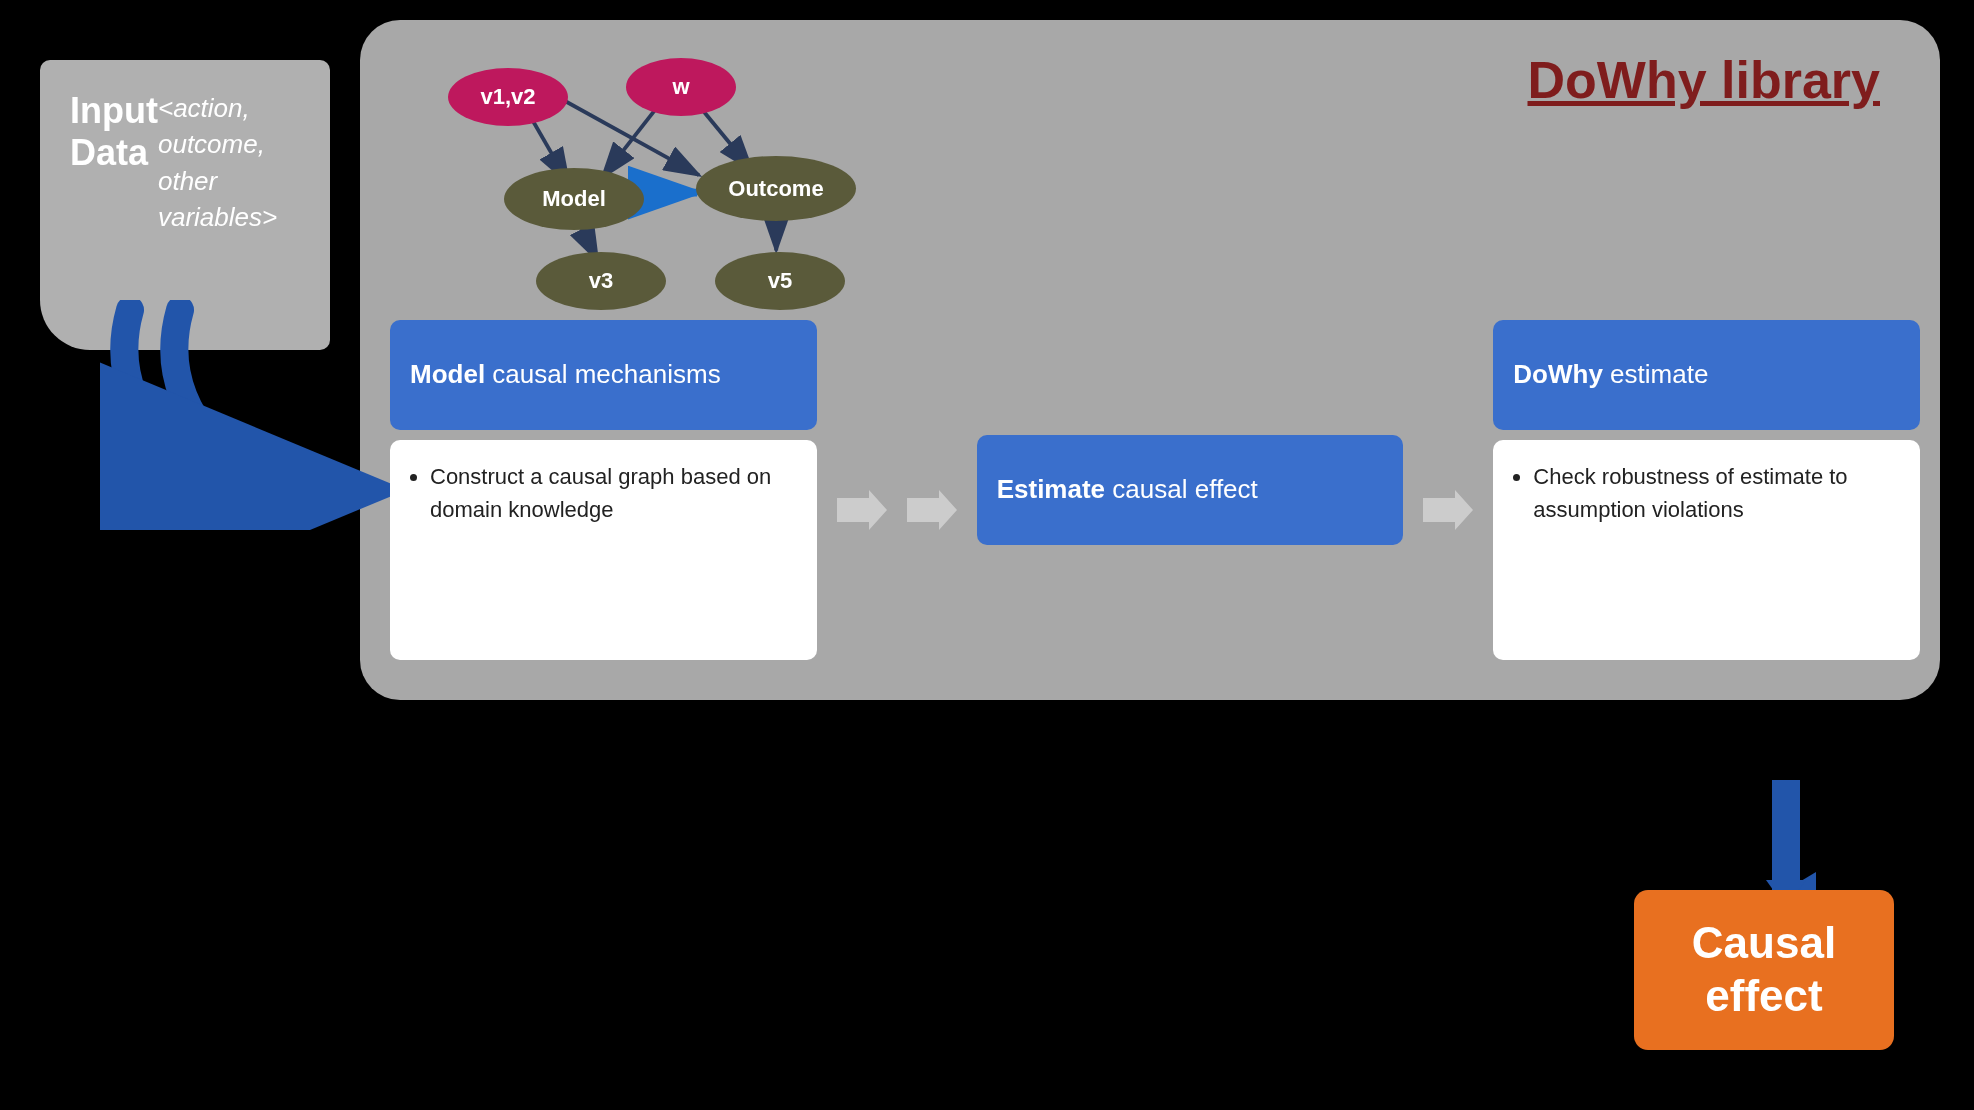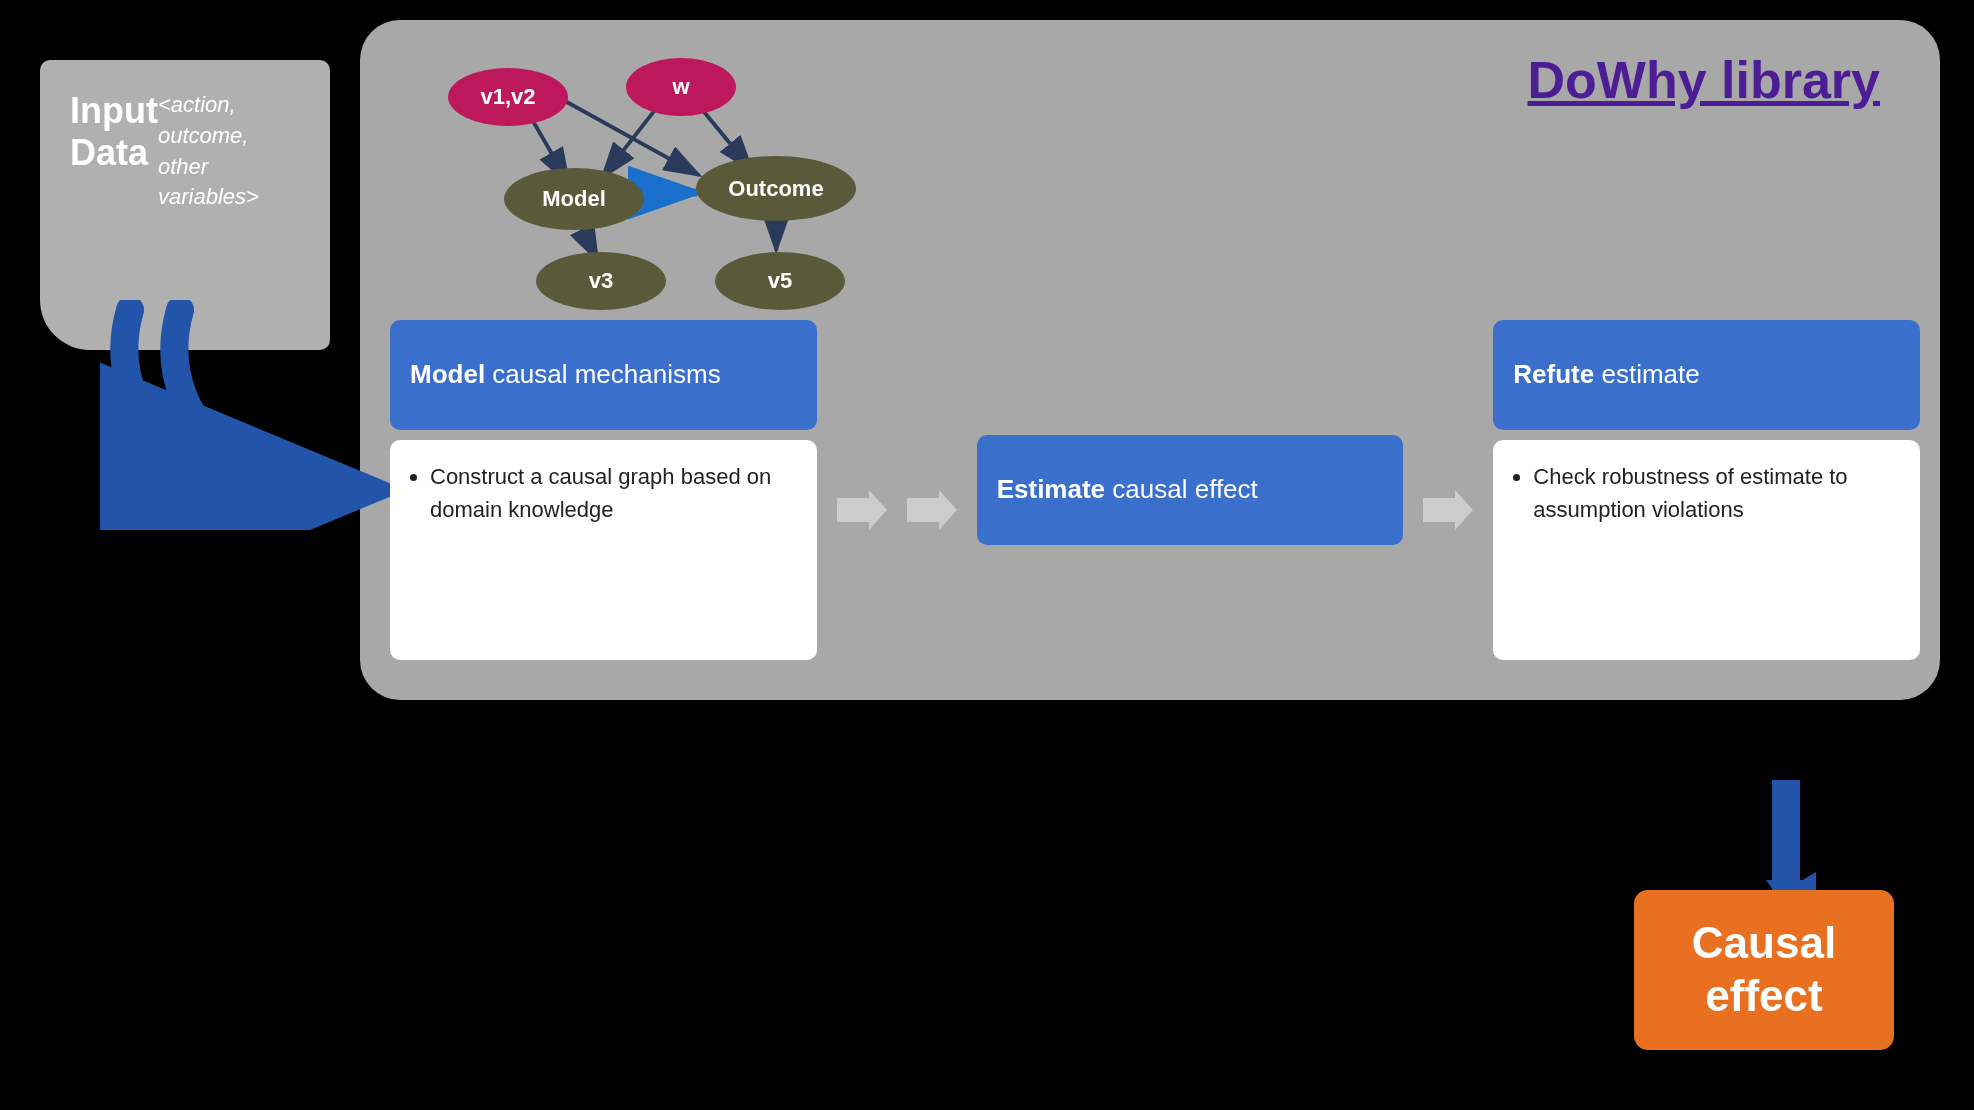--- a/index.html
+++ b/index.html
@@ -23,21 +23,21 @@
       border-radius: 40px;
     }
 
     
     .dowhy-title {
       position: absolute;
       right: 60px;
       top: 30px;
       font-size: 52px;
       font-weight: bold;
-      color: #4c1d95;
+      color: #7f1d1d;
       text-decoration: underline;
     }
 
     
     .input-data-box {
       position: absolute;
       left: 40px;
       top: 60px;
       width: 290px;
       height: 290px;
@@ -48,21 +48,21 @@
       justify-content: center;
       padding: 30px;
     }
     .input-data-title {
       font-size: 36px;
       font-weight: bold;
       color: #fff;
       margin-bottom: 20px;
     }
     .input-data-subtitle {
-      font-size: 22px;
+      font-size: 26px;
       color: #fff;
       font-style: italic;
       line-height: 1.4;
     }
 
     
     .big-arrow {
       position: absolute;
       left: 130px;
       top: 290px;
@@ -265,21 +265,21 @@
     </div>
 
     <div class="step-arrow">
       <svg width="50" height="40" viewBox="0 0 50 40">
         <polygon points="0,8 32,8 32,0 50,20 32,40 32,32 0,32" fill="#cccccc"></polygon>
       </svg>
     </div>
 
     <div class="step-container">
       <div class="step-header">
-        <span><span class="bold">Refute</span><span class="normal"> estimate</span></span>
+        <span><span class="bold">DoWhy</span><span class="normal"> estimate</span></span>
       </div>
       <div class="step-body">
         <ul>
             <li>Check robustness of estimate to assumption violations</li>
           </ul>
       </div>
     </div>
 
   </div>
 

